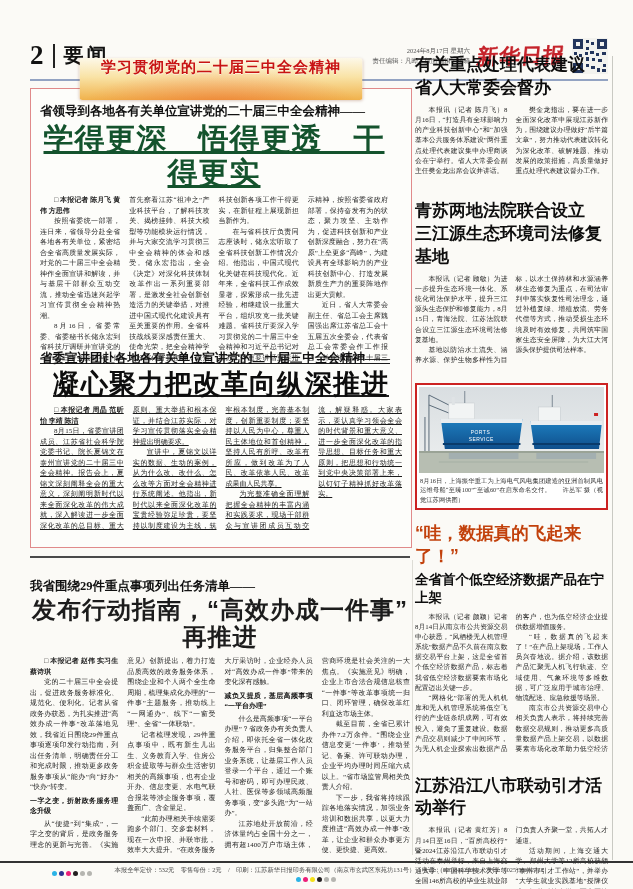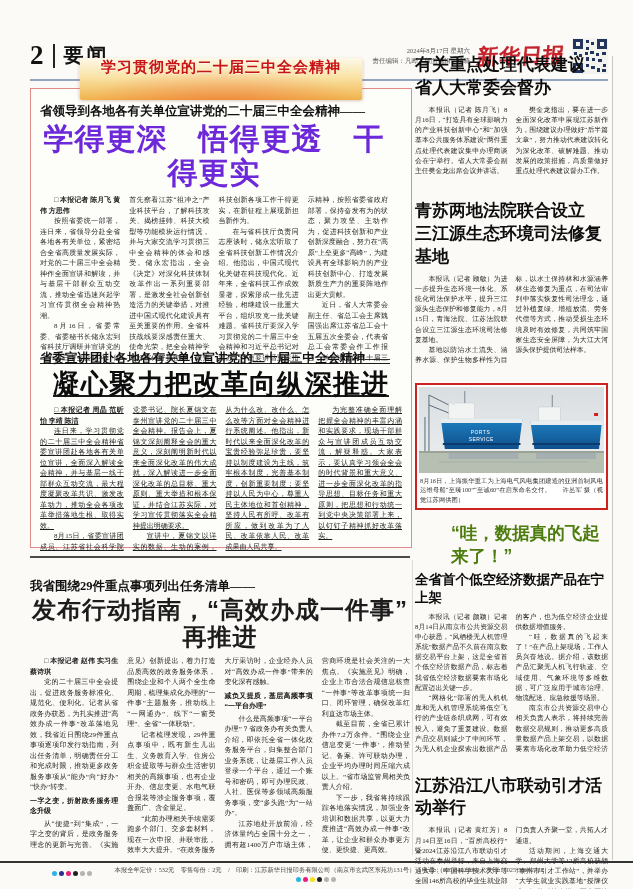--- a/index.html
+++ b/index.html
@@ -24,21 +24,21 @@
   .banner{position:absolute;left:50%;transform:translateX(-50%);top:-31px;width:283px;height:42px;
           display:flex;align-items:flex-start;justify-content:center;border-radius:3px;
           background:
             radial-gradient(ellipse 70% 130% at 50% 115%, rgba(235,60,20,.38), rgba(235,60,20,0) 70%),
             linear-gradient(180deg,#fdf8e8 0%,#f9e3a6 45%,#f0b24c 100%);
           box-shadow:0 1px 3px rgba(120,40,0,.25);}
   .banner-text{color:#c81414;font:700 15px "Liberation Sans", sans-serif;letter-spacing:1px;
                text-shadow:0 1px 0 rgba(255,255,255,.55);}
 
   .kicker{font:700 12.5px/1.3 "Liberation Serif", serif;color:#111;}
-  .headline-xl{font:900 30px/1.12 "Liberation Sans", sans-serif;text-align:center;letter-spacing:1px;color:#6d28d9;margin-top:3px;}
+  .headline-xl{font:900 30px/1.12 "Liberation Sans", sans-serif;text-align:center;letter-spacing:1px;color:#14532d;margin-top:3px;text-decoration:underline;}
   .headline-lg{font:900 27px/1.12 "Liberation Sans", sans-serif;text-align:center;letter-spacing:1px;color:#0d0d0d;margin-top:3px;}
 
   .cols{font-size:7px;line-height:1.5;text-align:justify;color:#262626;word-break:break-all;
         overflow:hidden;column-gap:9px;margin-top:6px;}
   .para{margin:0;text-indent:2em;}
   .para.h{font-weight:700;text-indent:0;margin:3px 0 2px;color:#111;}
   .para.by{font-weight:700;}
 
   .a1{position:absolute;left:9px;right:23px;top:14px;}
   .a1 .cols{column-count:4;height:170px;font-family:Liberation Serif, serif;}
@@ -48,21 +48,21 @@
   
   .sec3{position:absolute;left:30px;top:556px;width:380px;border-top:2px solid
 
  #4a4a4a;padding-top:20px;}
   .headline-md{font:900 24px/1.1 "Liberation Sans", sans-serif;text-align:center;letter-spacing:1px;margin-top:3px;}
   .sec3 .cols{column-count:4;height:232px;}
 
   
   .rcol{position:absolute;left:415px;top:54px;width:193px;}
   .r-head{font:900 17px/1.35 "Liberation Sans", sans-serif;color:#0d0d0d;}
-  .r-head-red{font:900 17.5px/1.3 "Liberation Sans", sans-serif;color:#4d7c0f;margin-left:36px;}
+  .r-head-red{font:900 17.5px/1.3 "Liberation Sans", sans-serif;color:#c2410c;}
   .r-sub{font:700 13.5px/1.3 "Liberation Sans", sans-serif;color:#0d0d0d;margin:4px 0 2px;}
   .cols2{font-size:6.8px;line-height:1.5;text-align:justify;color:#262626;word-break:break-all;
          overflow:hidden;column-count:2;column-gap:8px;margin-top:5px;}
   .r1b{height:82px;} .r2b{height:96px;} .r3b{height:150px;} .r4b{height:74px;}
   .r-art{margin-bottom:13px;}
 
   .photo-frame{border:2px solid #cc2222;padding:2px;background:#fff;margin:2px 0 12px;}
   .photo-svg{display:block;width:100%;height:86px;}
   .caption{font-size:6.3px;line-height:1.55;text-align:justify;color:#333;padding:3px 1px 1px;word-break:break-all;}
   .credit{color:#333;margin-left:10px;}
@@ -141,21 +141,20 @@
         <p class="para p">在与省科技厅负责同志座谈时，储永宏听取了全省科技创新工作情况介绍。他指出，中国式现代化关键在科技现代化。近年来，全省科技工作成效显著，探索形成一批先进经验，相继建设一批重大平台，组织攻克一批关键难题。省科技厅要深入学习贯彻党的二十届三中全会精神和习近平总书记对江苏工作重要讲话重要指示精神，按照省委省政府部署，保持奋发有为的状态，聚力攻坚、主动作为，促进科技创新和产业创新深度融合，努力在“高原”上垒更多“高峰”，为建设具有全球影响力的产业科技创新中心、打造发展新质生产力的重要阵地作出更大贡献。</p>
         <p class="para p">近日，省人大常委会副主任、省总工会主席魏国强出席江苏省总工会十五届五次全委会，代表省总工会常委会作工作报告，并宣讲党的二十届三中全会精神。魏国强指出，这次全会是在以中国式现代化全面推进强国建设、民族复兴伟业的关键时期举行的一次十分重要的会议。各级工会要把学习宣传贯彻全会精神作为当前和今后一个时期的重大政治任务，迅速开展学习培训、专题研讨、宣传宣讲，引导广大职工切实把思想和行动统一到全会《决定》上来，推动全会精神在工会系统落实落地。</p>
       </div>
   </div>
 
   <div class="a2">
     <div class="kicker">省委宣讲团赴各地各有关单位宣讲党的二十届三中全会精神——</div>
     <div class="headline-lg">凝心聚力把改革向纵深推进</div>
     <div class="cols">
         <p class="para by">□ 本报记者 周晶 范昕怡 李靖 陈洁</p>
-        <p class="para p">连日来，学习贯彻党的二十届三中全会精神省委宣讲团赴各地各有关单位宣讲，全面深入解读全会精神，并与基层一线干部群众互动交流，最大程度凝聚改革共识、激发改革动力，推动全会各项改革举措落地生根、取得实效。</p>
         <p class="para p">8月15日，省委宣讲团成员、江苏省社会科学院党委书记、院长夏锦文在泰州宣讲党的二十届三中全会精神。报告会上，夏锦文深刻阐释全会的重大意义，深刻阐明新时代以来全面深化改革的伟大成就，深入解读进一步全面深化改革的总目标、重大原则、重大举措和根本保证，并结合江苏实际，对学习宣传贯彻落实全会精神提出明确要求。</p>
         <p class="para p">宣讲中，夏锦文以详实的数据、生动的案例，从为什么改、改什么、怎么改等方面对全会精神进行系统阐述。他指出，新时代以来全面深化改革的宝贵经验弥足珍贵，要坚持以制度建设为主线，筑牢根本制度，完善基本制度，创新重要制度；要坚持以人民为中心，尊重人民主体地位和首创精神，坚持人民有所呼、改革有所应，做到改革为了人民、改革依靠人民、改革成果由人民共享。</p>
         <p class="para p">为完整准确全面理解把握全会精神的丰富内涵和实践要求，现场干部群众与宣讲团成员互动交流，解疑释惑。大家表示，要认真学习领会全会的时代背景和重大意义、进一步全面深化改革的指导思想、目标任务和重大原则，把思想和行动统一到党中央决策部署上来，以钉钉子精神抓好改革落实。</p>
       </div>
   </div>
 </div>
 
 <div class="sec3">
   <div class="kicker">我省围绕29件重点事项列出任务清单——</div>
   <div class="headline-md">发布行动指南，“高效办成一件事”再推进</div>

